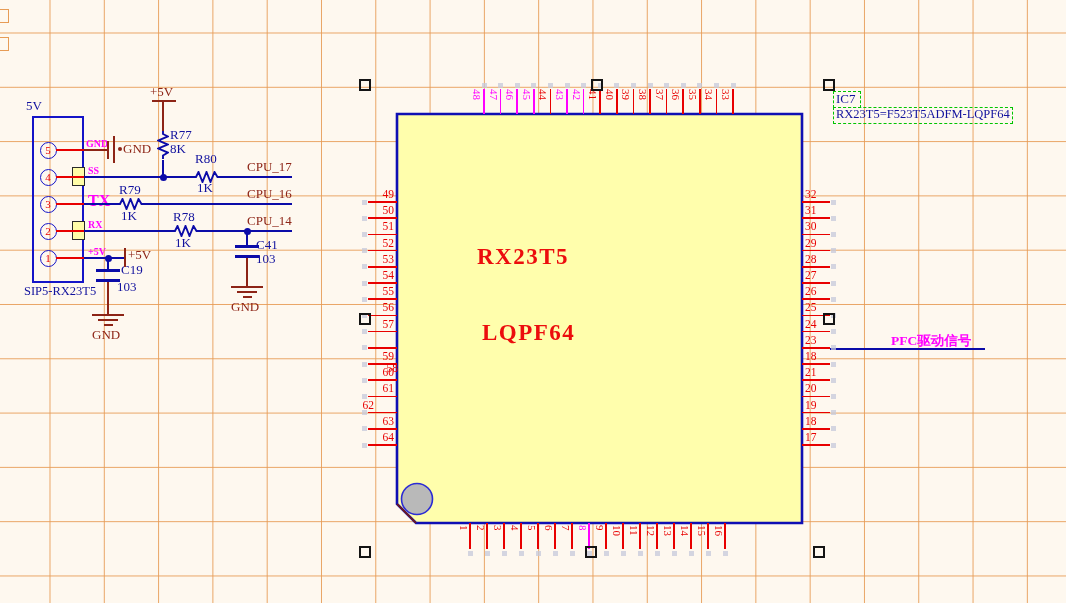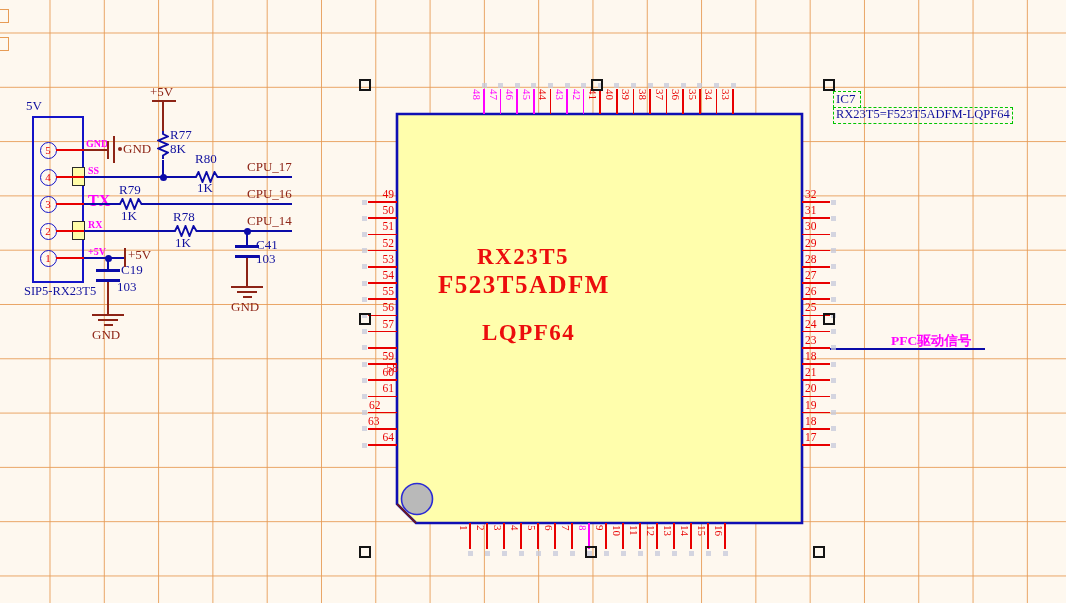--- a/index.html
+++ b/index.html
@@ -41,21 +41,20 @@
   <div class="edge-marker" style="left:-4px;top:9px;"></div>
   <div class="edge-marker" style="left:-4px;top:37px;"></div>
 
   <svg class="abs" style="left:395px;top:112px;" width="410" height="414">
     <polygon points="2,2 407,2 407,411 21,411 2,392" fill="#FFFEAC" stroke="#0F0FB4" stroke-width="2.6"></polygon>
     <line x1="2" y1="392" x2="21" y2="411" stroke="#7A1A10" stroke-width="1.6"></line>
     <circle cx="22" cy="387" r="15.5" fill="#B9B9B9" stroke="#2B2BD4" stroke-width="1.6"></circle>
   </svg>
 
   <div class="ictext" style="left:477px;top:244px;font-size:23px;">RX23T5</div>
-  <div class="ictext" style="left:438px;top:271px;font-size:25px;">F523T5ADFM</div>
   <div class="ictext" style="left:482px;top:320px;font-size:23px;">LQPF64</div>
 
   <div class="sel-box" style="left:833px;top:91px;width:28px;height:17px;"></div>
   <div class="sel-box" style="left:833px;top:107px;width:180px;height:17px;"></div>
   <div class="txt navy" style="left:836px;top:92px;font-size:13px;">IC7</div>
   <div class="txt navy" style="left:836px;top:108px;font-size:12.5px;">RX23T5=F523T5ADFM-LQPF64</div>
 
   <div class="txt magenta" style="left:891px;top:334px;font-size:13.5px;font-weight:bold;">PFC驱动信号</div>
 
   <div class="txt maroon" style="left:247px;top:160px;font-size:13px;">CPU_17</div>
@@ -278,24 +277,24 @@
       <div class="hline" style="left:368px;top:363.2px;width:29px;height:1.6px;background:#E80000"></div>
       <span class="pin-num-h" style="left:368px;top:350px;width:26px;text-align:right;color:#E80000;">59</span>
       <div class="tipdot" style="left:362px;top:361.5px;"></div>
       <div class="hline" style="left:368px;top:379.4px;width:29px;height:1.6px;background:#E80000"></div>
       <span class="pin-num-h" style="left:368px;top:366.2px;width:26px;text-align:right;color:#E80000;">60</span>
       <div class="tipdot" style="left:362px;top:377.7px;"></div>
       <div class="hline" style="left:368px;top:395.59999999999997px;width:29px;height:1.6px;background:#E80000"></div>
       <span class="pin-num-h" style="left:368px;top:382.4px;width:26px;text-align:right;color:#E80000;">61</span>
       <div class="tipdot" style="left:362px;top:393.9px;"></div>
       <div class="hline" style="left:368px;top:411.8px;width:29px;height:1.6px;background:#E80000"></div>
-      <span class="pin-num-h" style="left:369px;top:398.6px;width:26px;color:#E80000;">62</span>
+      <span class="pin-num-h" style="left:348px;top:398.6px;width:26px;text-align:right;color:#E80000;">62</span>
       <div class="tipdot" style="left:362px;top:410.1px;"></div>
       <div class="hline" style="left:368px;top:427.99999999999994px;width:29px;height:1.6px;background:#E80000"></div>
-      <span class="pin-num-h" style="left:368px;top:414.79999999999995px;width:26px;color:#E80000;">63</span>
+      <span class="pin-num-h" style="left:368px;top:414.79999999999995px;width:26px;text-align:right;color:#E80000;">63</span>
       <div class="tipdot" style="left:362px;top:426.29999999999995px;"></div>
       <div class="hline" style="left:368px;top:444.2px;width:29px;height:1.6px;background:#E80000"></div>
       <span class="pin-num-h" style="left:368px;top:431px;width:26px;text-align:right;color:#E80000;">64</span>
       <div class="tipdot" style="left:362px;top:442.5px;"></div>
       <div class="hline" style="left:802px;top:201.2px;width:28px;height:1.6px;background:#E80000"></div>
       <span class="pin-num-h" style="left:805px;top:188px;color:#E80000;">32</span>
       <div class="tipdot" style="left:831px;top:199.5px;"></div>
       <div class="hline" style="left:802px;top:217.39999999999998px;width:28px;height:1.6px;background:#E80000"></div>
       <span class="pin-num-h" style="left:805px;top:204.2px;color:#E80000;">31</span>
       <div class="tipdot" style="left:831px;top:215.7px;"></div>

